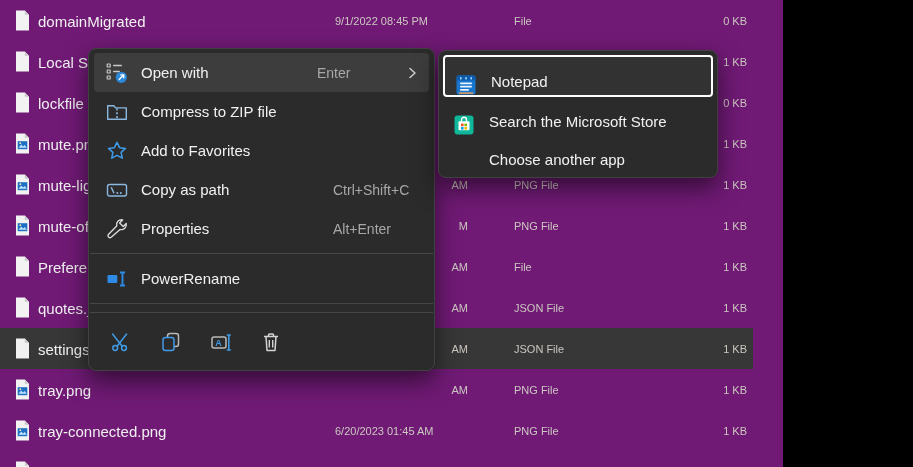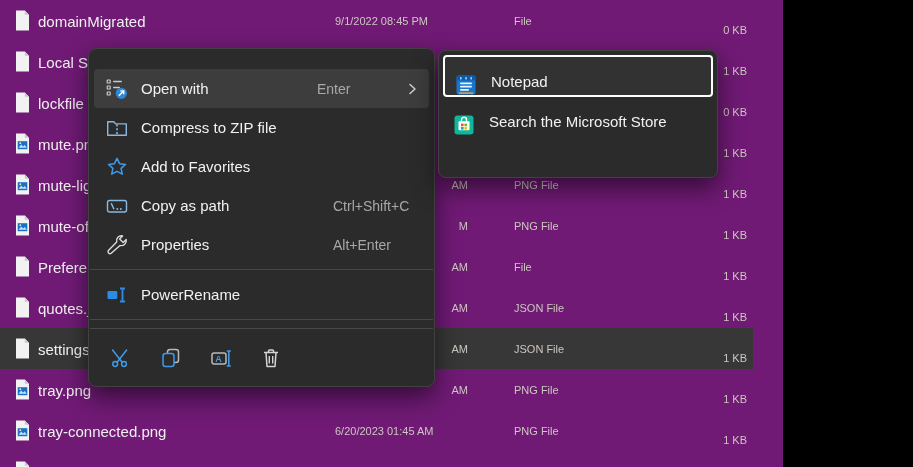--- a/index.html
+++ b/index.html
@@ -10,26 +10,26 @@
   
   .frow{position:absolute;left:0;width:753px;height:41px;}
   .frow.selected{background:var(--selected-row);}
   .ficon{position:absolute;left:14px;top:10px;width:17px;height:21px;}
   .fname{position:absolute;left:38px;top:50%;transform:translateY(-50%);
          font-size:15px;color:#f0f0f0;white-space:nowrap;}
   .fdate,.ftype,.fsize{font-size:11px;color:#ccc7c0;white-space:nowrap;}
   .fdate{position:absolute;left:335px;top:50%;transform:translateY(-50%);}
   .fdate.frag{left:auto;right:285px;}
   .ftype{position:absolute;left:514px;top:50%;transform:translateY(-50%);}
-  .fsize{position:absolute;right:6px;top:50%;transform:translateY(-50%);text-align:right;margin-top:9px;}
+  .fsize{position:absolute;right:6px;top:50%;transform:translateY(-50%);text-align:right;}
 
   
   .ctx-menu{position:absolute;left:88px;top:48px;width:347px;box-sizing:border-box;
             background:var(--menu-bg);border:1px solid #414141;border-radius:8px;
-            box-shadow:0 10px 24px rgba(0,0,0,.55);padding:20px 0 6px;z-index:10;}
+            box-shadow:0 10px 24px rgba(0,0,0,.55);padding:4px 0 6px;z-index:10;}
   .mitem{display:flex;align-items:center;height:39px;margin:0 5px;padding:0 10px 0 12px;
          border-radius:4px;color:#f1f1f1;font-size:15px;cursor:default;}
   .mitem.hover{background:var(--hover-bg);}
   .micon{width:22px;height:22px;margin-right:13px;flex:none;display:flex;
          align-items:center;justify-content:center;}
   .mlabel{white-space:nowrap;}
   .mshortcut{margin-left:auto;width:86px;flex:none;text-align:left;font-size:14px;
              color:#a8a8a8;white-space:nowrap;}
   .mchevron{flex:none;width:14px;height:14px;margin-left:2px;}
   .msep{height:1px;background:#474747;margin:5px 1px;}
@@ -359,15 +359,16 @@
             <rect x="9" y="10.6" width="2.6" height="2.6" fill="#f25022"></rect>
             <rect x="12.4" y="10.6" width="2.6" height="2.6" fill="#7fba00"></rect>
             <rect x="9" y="14" width="2.6" height="2.6" fill="#00a4ef"></rect>
             <rect x="12.4" y="14" width="2.6" height="2.6" fill="#ffb900"></rect>
           </svg>
         </span>
         <span class="smlabel">Search the Microsoft Store</span>
       </div>
       <div class="smitem">
         <span class="smicon empty"></span>
+        <span class="smlabel">Choose another app</span>
       </div>
     </div>
 </div>
 
 </body></html>

